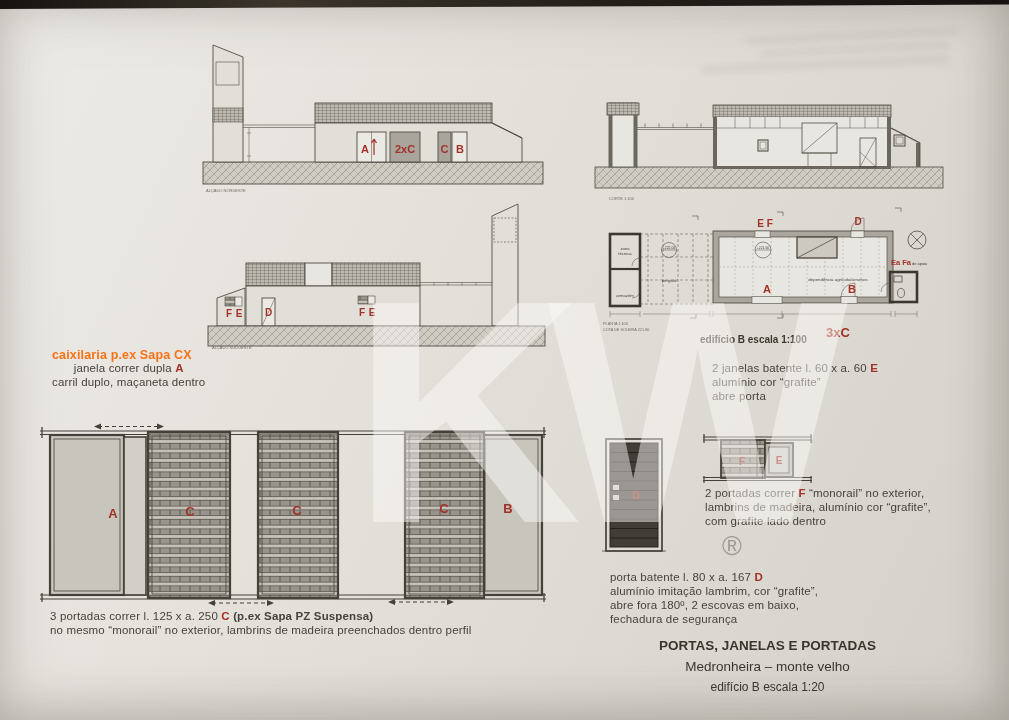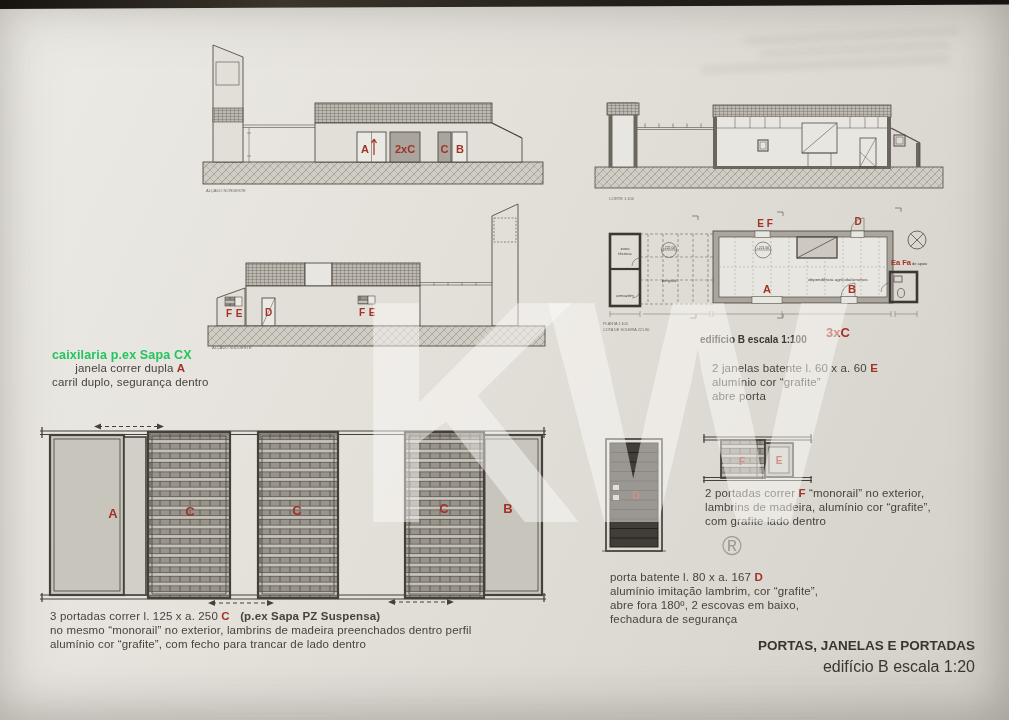--- a/index.html
+++ b/index.html
@@ -18,29 +18,29 @@
     pointer-events:none;user-select:none;}
   #regmark{position:absolute;left:722px;top:531px;font-size:27px;z-index:6;
     color:rgba(110,105,97,0.55);pointer-events:none;}
   svg{position:absolute;overflow:visible;}
   svg text{font-family:"Liberation Sans",sans-serif;}
   .redlbl{fill:#a23127;font-weight:bold;}
   .tinycap{fill:#6f6b62;}
   .note{position:absolute;font-size:11.5px;line-height:13.9px;color:#47433b;
     letter-spacing:0.15px;z-index:3;}
   .note .red{color:#a23127;font-weight:bold;}
-  .ntitle{font-weight:bold;font-size:12.5px;color:#22c55e;}
-  .bold{font-weight:bold;margin-left:7px;}
+  .ntitle{font-weight:bold;font-size:12.5px;color:#f97316;}
+  .bold{font-weight:bold;}
   #scale100{position:absolute;left:700px;top:334px;width:233px;text-align:left;
     font-size:10px;font-weight:bold;color:#3c382f;z-index:3;}
-  #titleblock{position:absolute;left:560px;top:636px;width:415px;text-align:right;
+  #titleblock{position:absolute;left:560px;top:636px;width:415px;text-align:center;
     color:#3a362e;z-index:3;line-height:20.5px;}
   #titleblock .t1{font-size:13.5px;font-weight:bold;}
   #titleblock .t2{font-size:13.5px;}
-  #titleblock .t3{font-size:16px;}
+  #titleblock .t3{font-size:12px;}
 </style>
 </head>
 <body>
 
 <div id="stage">
   <div id="paper"></div>
   <div id="topedge"></div>
 
   <div class="smudge" style="left:745px;top:32px;width:215px;height:8px;"></div>
   <div class="smudge" style="left:760px;top:46px;width:190px;height:7px;"></div>
@@ -282,21 +282,21 @@
     <text class="redlbl" x="42" y="37" font-size="10" text-anchor="middle">F</text>
     <text class="redlbl" x="79" y="36" font-size="10" text-anchor="middle">E</text>
   </svg>
 
   <div class="note" style="left:52px;top:349px;">
     <span class="ntitle">caixilaria p.ex Sapa CX</span>
   </div>
 
   <div class="note" style="left:52px;top:362px;text-align:center;">
     <div><span>janela correr dupla </span><span class="red">A</span></div>
-    <div>carril duplo, segurança dentro</div>
+    <div>carril duplo, maçaneta dentro</div>
   </div>
 
 
   <div class="note" style="left:712px;top:362px;">
     <div><span>2 janelas batente l. 60 x a. 60 </span><span class="red">E</span></div>
     <div>alumínio cor “grafite”</div>
     <div>abre porta</div>
   </div>
 
   <div class="note" style="left:705px;top:487px;">
@@ -308,23 +308,23 @@
   <div class="note" style="left:610px;top:571px;">
     <div><span>porta batente l. 80 x a. 167 </span><span class="red">D</span></div>
     <div>alumínio imitação lambrim, cor “grafite”,</div>
     <div>abre fora 180º, 2 escovas em baixo,</div>
     <div>fechadura de segurança</div>
   </div>
 
   <div class="note" style="left:50px;top:610px;">
     <div><span>3 portadas correr l. 125 x a. 250 </span><span class="red">C</span><span class="bold"> (p.ex Sapa PZ Suspensa)</span></div>
     <div>no mesmo “monorail” no exterior, lambrins de madeira preenchados dentro perfil</div>
-    <div>alumínio cor “grafite”, com fecho para trancar de lado dentro</div>
   </div>
 
   <div id="titleblock">
     <div class="t1">PORTAS, JANELAS E PORTADAS</div>
+    <div class="t2">Medronheira – monte velho</div>
     <div class="t3">edifício B escala 1:20</div>
   </div>
 
   <div id="watermark">KW</div>
   <div id="regmark">®</div>
 </div>
 
 </body></html>

